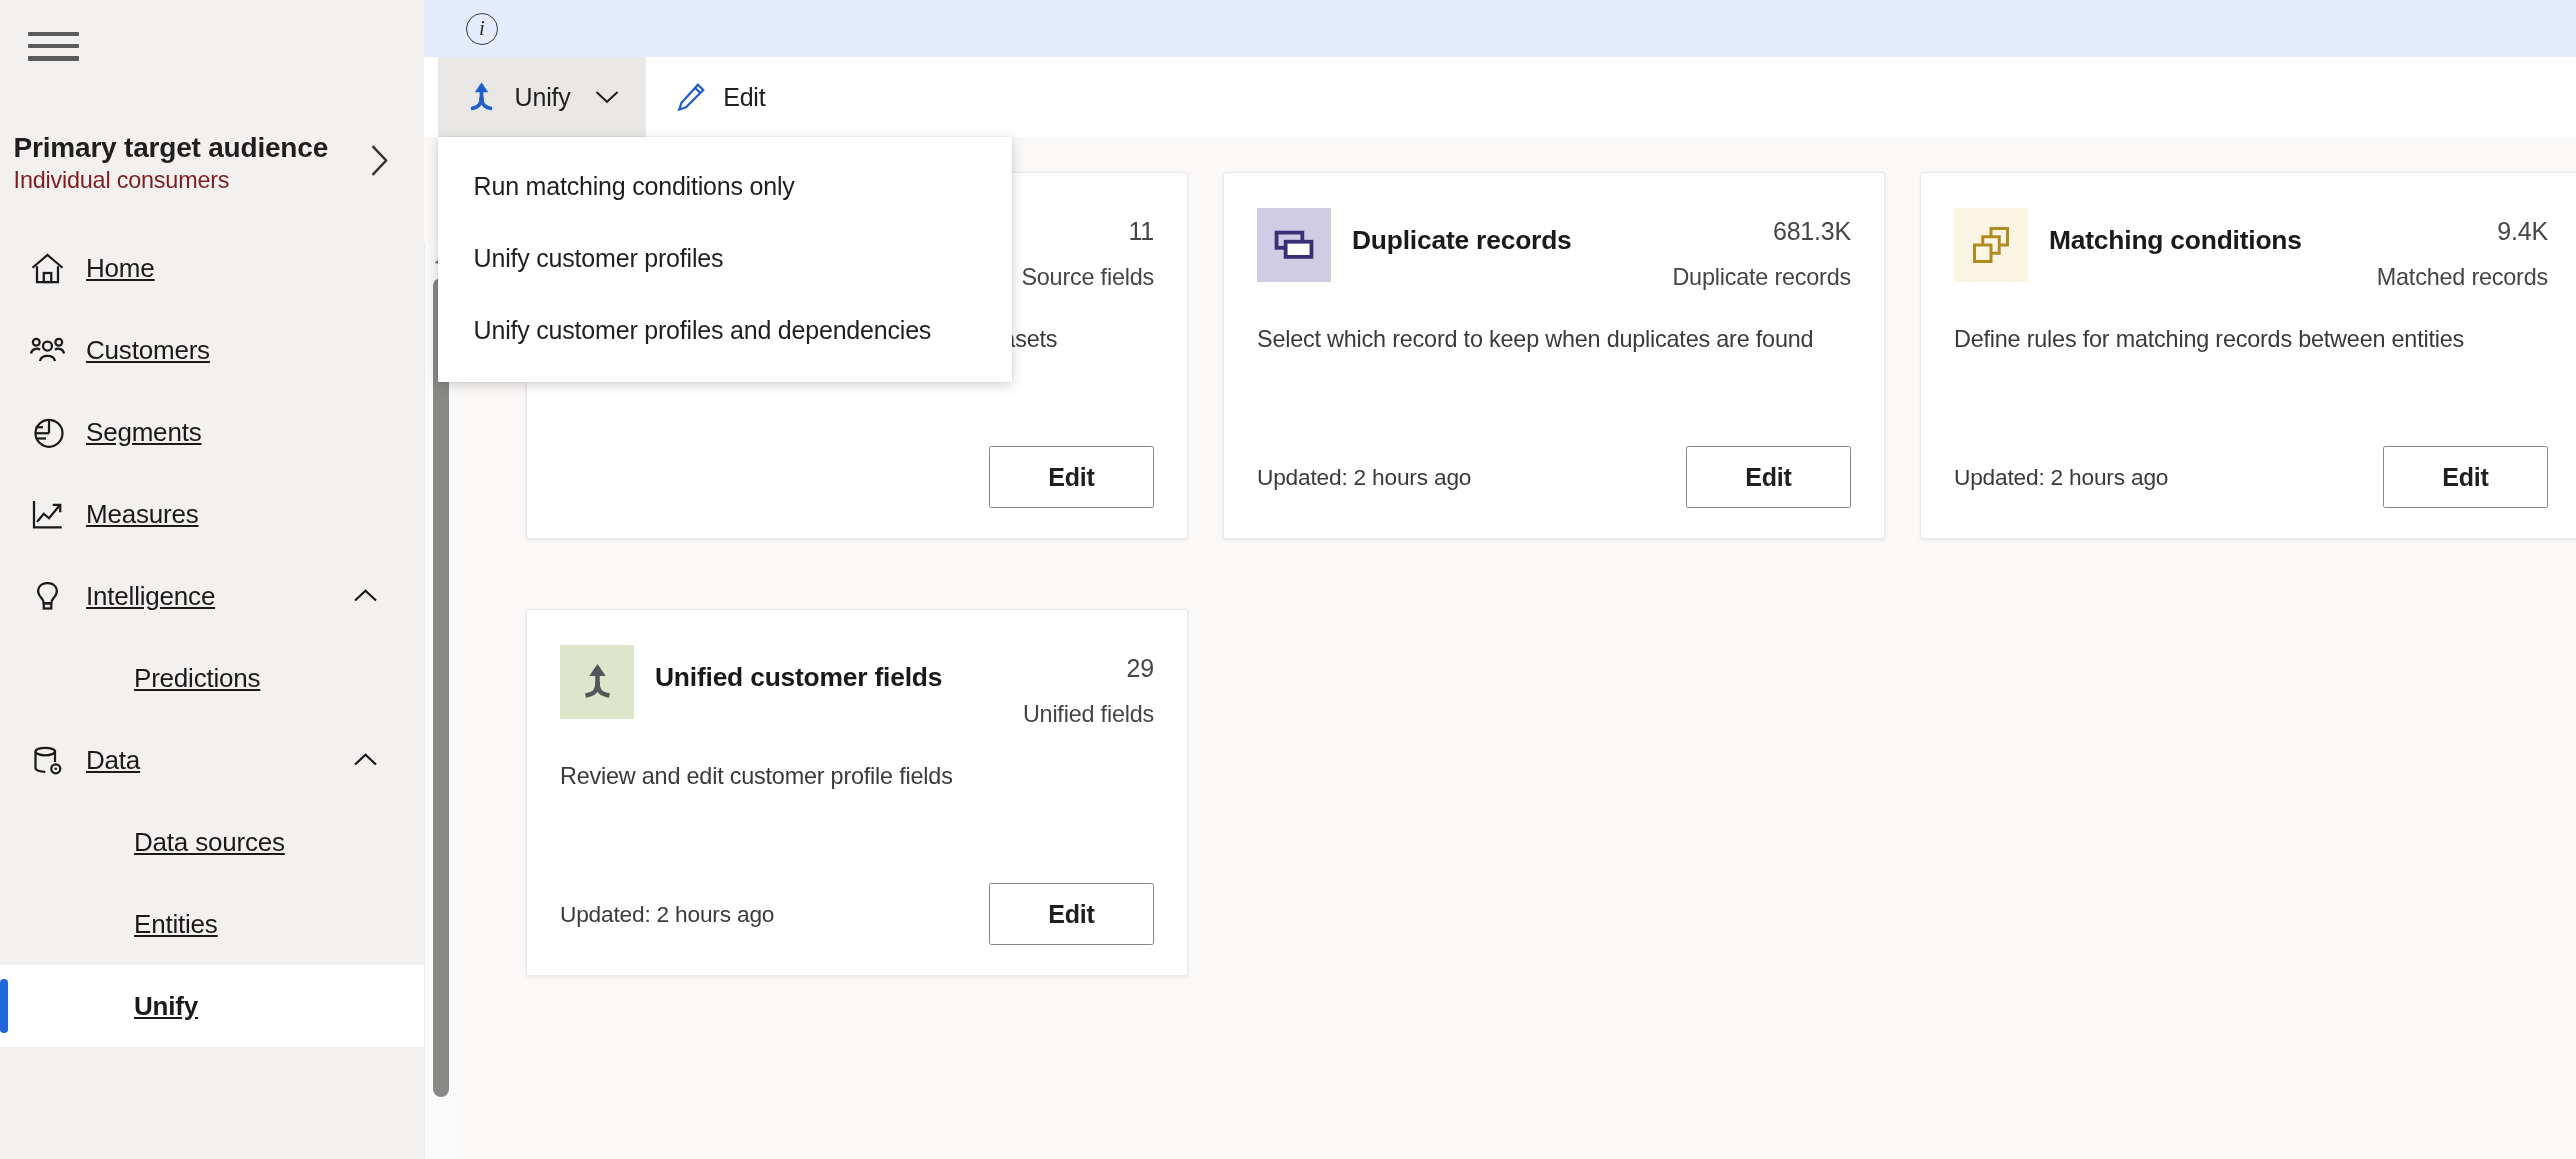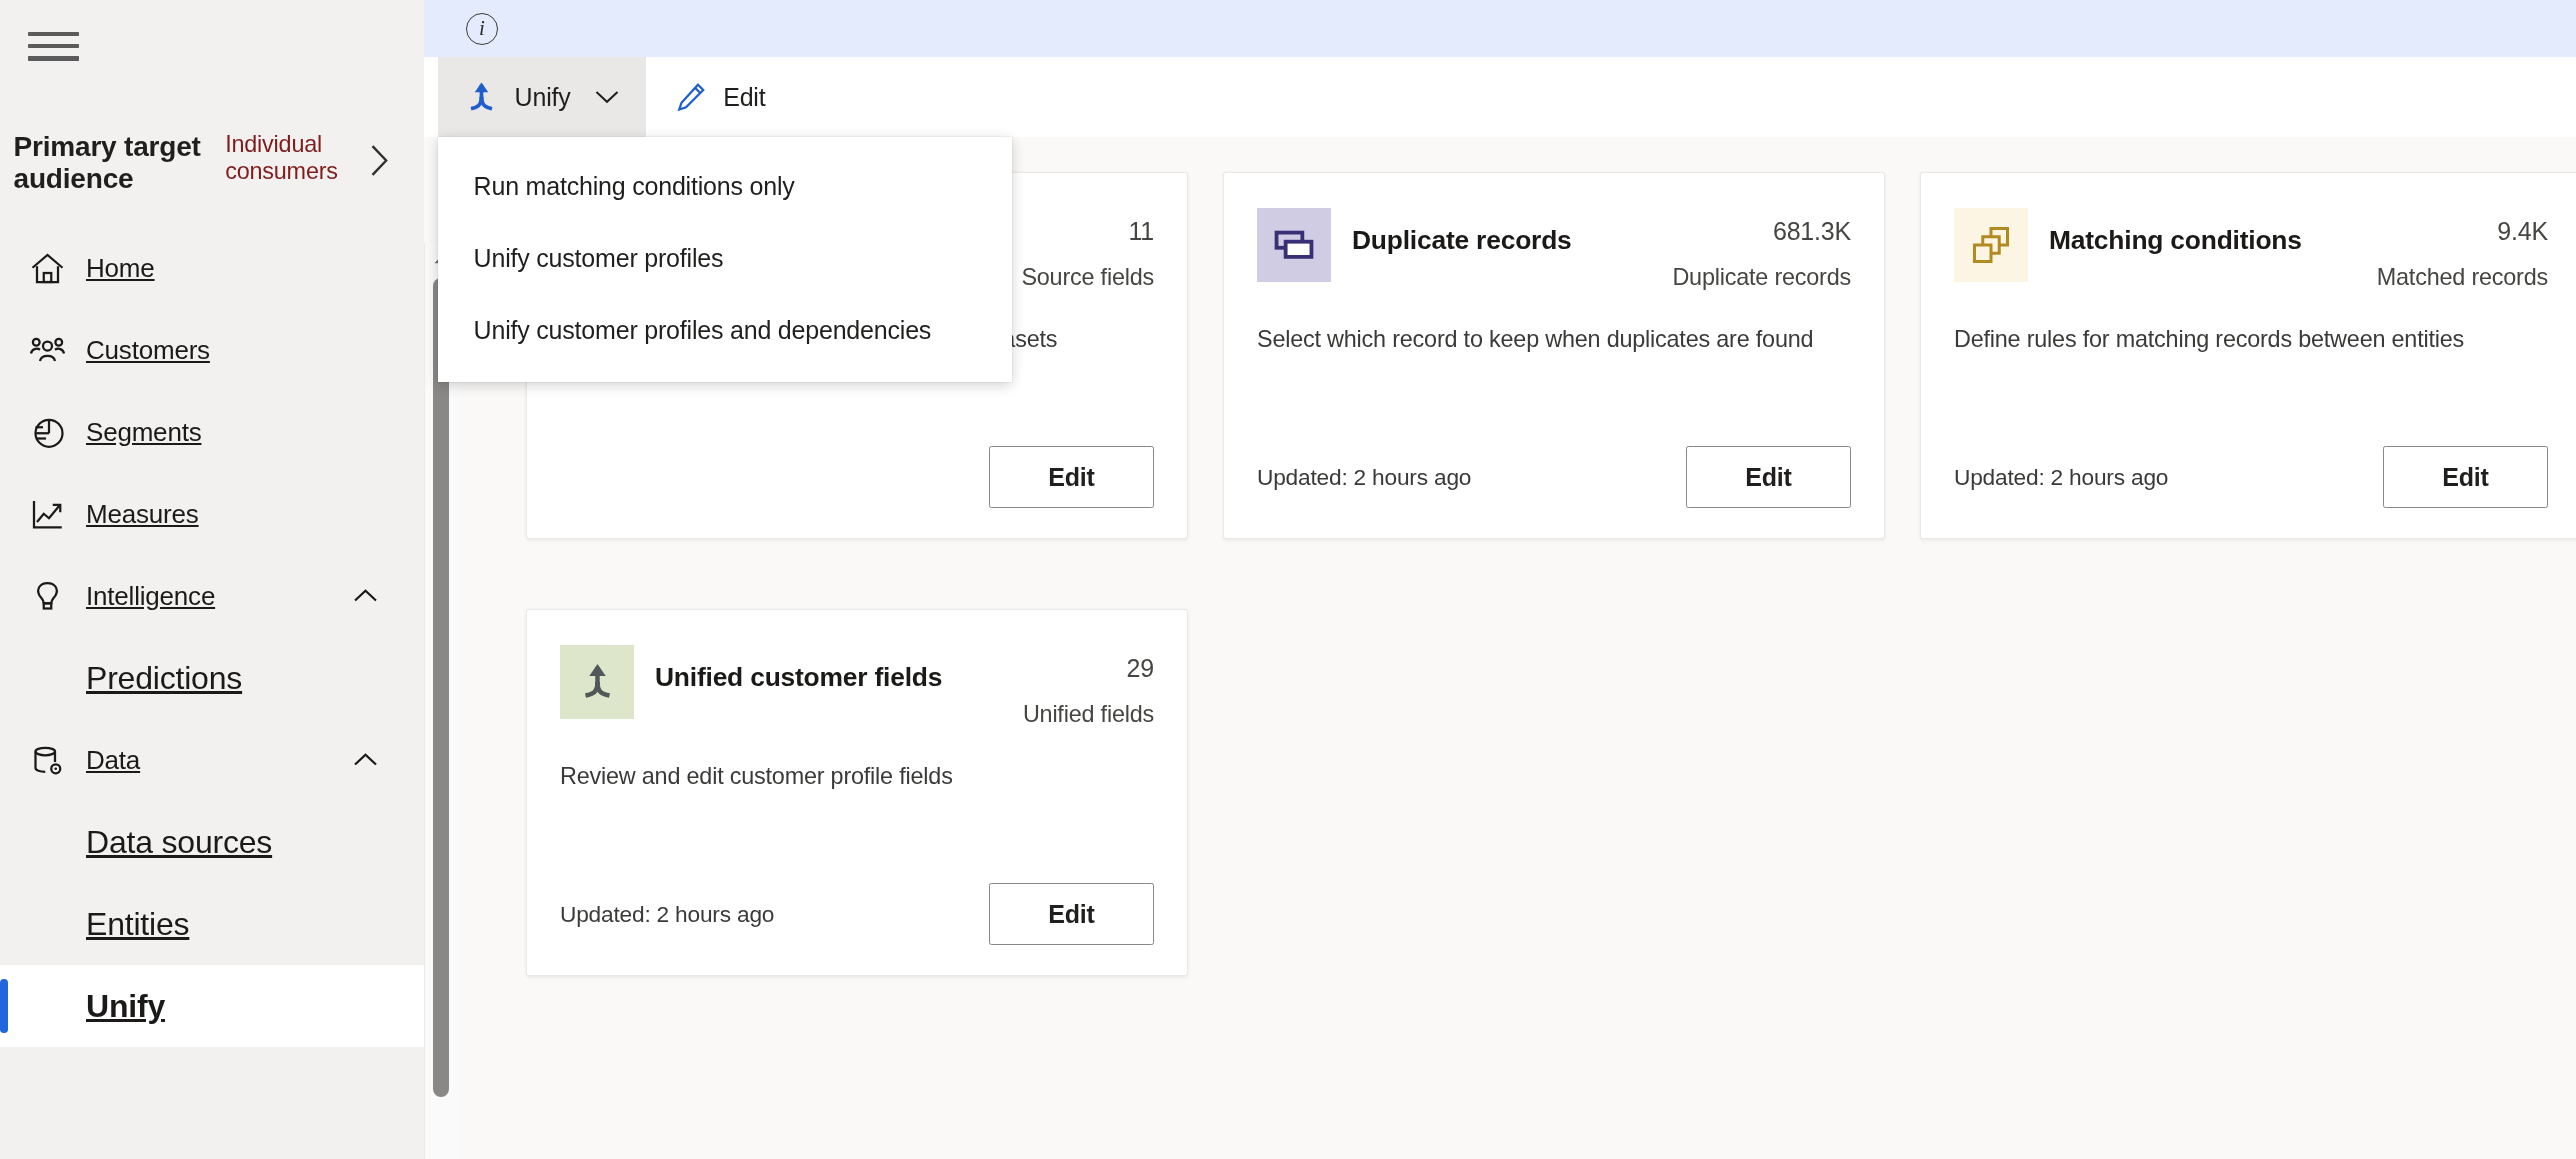--- a/index.html
+++ b/index.html
@@ -26,21 +26,21 @@
   }
   .hamburger span { display: block; height: 4.5px; background: #5b5b5b; width: 51px; border-radius: 0.8px; }
 
   .audience {
     position: absolute; left: 0; top: 121px;
     width: 424px; height: 83px;
     padding: 0 30px 0 13.6px;
     display: flex; align-items: center; justify-content: space-between;
     cursor: pointer;
   }
-  .audience-text { display: flex; flex-direction: row; gap: 3px; }
+  .audience-text { display: flex; flex-direction: column; gap: 3px; }
   .audience-title { font-size: 28px; font-weight: 700; color: #201f1e; letter-spacing: -0.2px; }
   .audience-sub { font-size: 23.4px; color: #7f1d1d; letter-spacing: -0.2px; }
   .audience-chevron { font-size: 30px; color: #323130; line-height: 1; margin-right: 3px; }
 
   .navlist { position: absolute; left: 0; top: 227px; width: 424px; }
   .navitem {
     position: relative;
     height: 82px;
     display: flex; align-items: center;
     padding-left: 24px;
@@ -52,21 +52,21 @@
     width: 47px; min-width: 47px; height: 47px;
     display: flex; align-items: center; justify-content: center;
     margin-right: 15px;
   }
   .navitem .nav-label { font-size: 26px; color: #1b1a19; letter-spacing: -0.2px; }
   .navitem .nav-chevron {
     margin-left: auto; margin-right: 45px;
     display: flex; align-items: center;
   }
   .navitem.sub { padding-left: 86px; }
-  .navitem.sub .nav-label { font-size: 32px; }
+  .navitem.sub .nav-label { font-size: 26px; margin-left: 48px; }
   .navitem.selected {
     background: #ffffff;
   }
   .navitem.selected .nav-label { font-weight: 700; }
   .navitem.selected::before {
     content: ""; position: absolute; left: 0; top: 13.6px;
     width: 7.6px; height: 54px; background: #2266dd; border-radius: 3.8px;
   }
 
   

